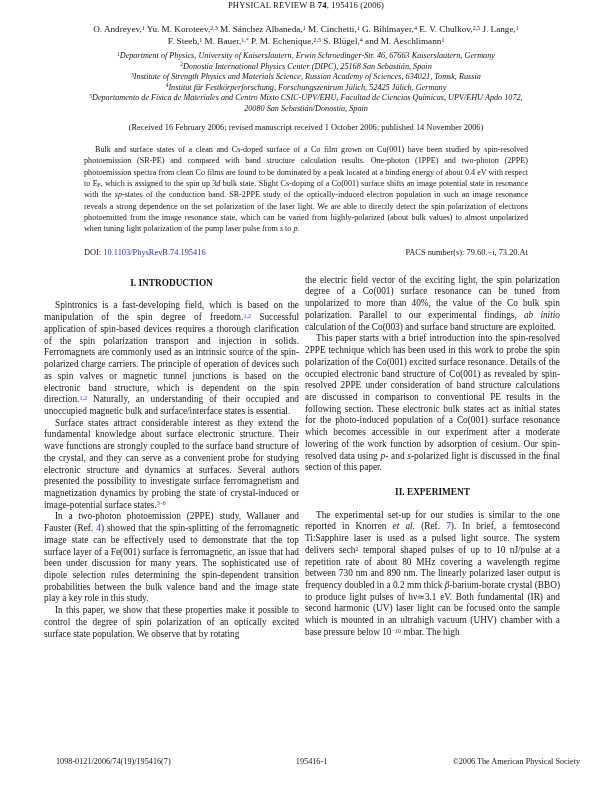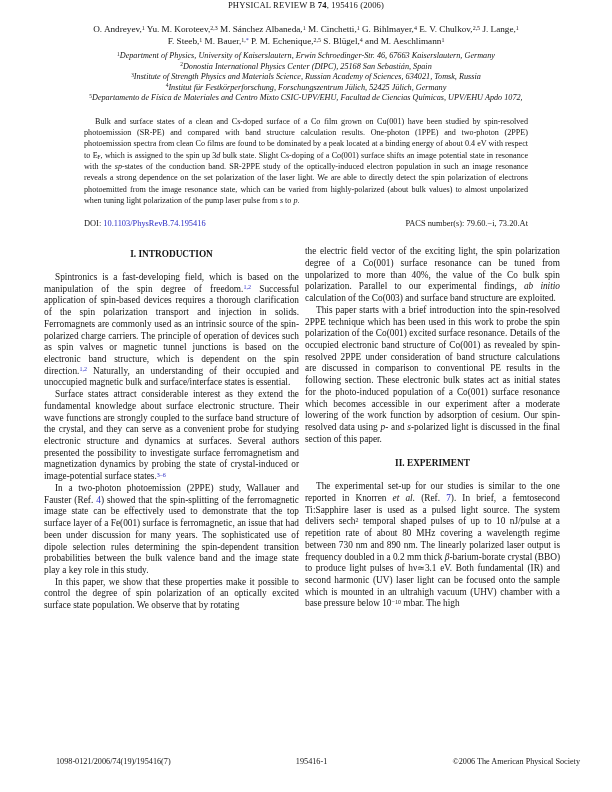--- a/index.html
+++ b/index.html
@@ -69,22 +69,24 @@
     <div><span>O. Andreyev,</span><span class="sup">1</span><span> Yu. M. Koroteev,</span><span class="sup">2,3</span><span> M. Sánchez Albaneda,</span><span class="sup">1</span><span> M. Cinchetti,</span><span class="sup">1</span><span> G. Bihlmayer,</span><span class="sup">4</span><span> E. V. Chulkov,</span><span class="sup">2,5</span><span> J. Lange,</span><span class="sup">1</span></div>
     <div><span>F. Steeb,</span><span class="sup">1</span><span> M. Bauer,</span><span class="sup">1,</span><span class="sup link">*</span><span> P. M. Echenique,</span><span class="sup">2,5</span><span> S. Blügel,</span><span class="sup">4</span><span> and M. Aeschlimann</span><span class="sup">1</span></div>
   </div>
 
   <div class="affils">
     <div class="affil-line"><span class="sup">1</span><span class="i">Department of Physics, University of Kaiserslautern, Erwin Schroedinger-Str. 46, 67663 Kaiserslautern, Germany</span></div>
     <div class="affil-line"><span class="sup">2</span><span class="i">Donostia International Physics Center (DIPC), 25168 San Sebastián, Spain</span></div>
     <div class="affil-line"><span class="sup">3</span><span class="i">Institute of Strength Physics and Materials Science, Russian Academy of Sciences, 634021, Tomsk, Russia</span></div>
     <div class="affil-line"><span class="sup">4</span><span class="i">Institut für Festkörperforschung, Forschungszentrum Jülich, 52425 Jülich, Germany</span></div>
     <div class="affil-line"><span class="sup">5</span><span class="i">Departamento de Física de Materiales and Centro Mixto CSIC-UPV/EHU, Facultad de Ciencias Químicas, UPV/EHU Apdo 1072,</span></div>
+    <div class="affil-line"><span class="i">20080 San Sebastián/Donostia, Spain</span></div>
   </div>
 
+  <div class="received">(Received 16 February 2006; revised manuscript received 1 October 2006; published 14 November 2006)</div>
 
   <div class="abstract"><span>Bulk and surface states of a clean and Cs-doped surface of a Co film grown on Cu(001) have been studied by spin-resolved photoemission (SR-PE) and compared with band structure calculation results. One-photon (1PPE) and two-photon (2PPE) photoemission spectra from clean Co films are found to be dominated by a peak located at a binding energy of about 0.4 eV with respect to E</span><span class="sub">F</span><span>, which is assigned to the spin up 3</span><span class="i">d</span><span> bulk state. Slight Cs-doping of a Co(001) surface shifts an image potential state in resonance with the </span><span class="i">sp</span><span>-states of the conduction band. SR-2PPE study of the optically-induced electron population in such an image resonance reveals a strong dependence on the set polarization of the laser light. We are able to directly detect the spin polarization of electrons photoemitted from the image resonance state, which can be varied from highly-polarized (about bulk values) to almost unpolarized when tuning light polarization of the pump laser pulse from </span><span class="i">s</span><span> to </span><span class="i">p</span><span>.</span></div>
 
   <div class="doi-row">
     <span><span>DOI: </span><span class="link">10.1103/PhysRevB.74.195416</span></span>
     <span>PACS number(s): 79.60.−i, 73.20.At</span>
   </div>
 
   <div class="columns">
 

